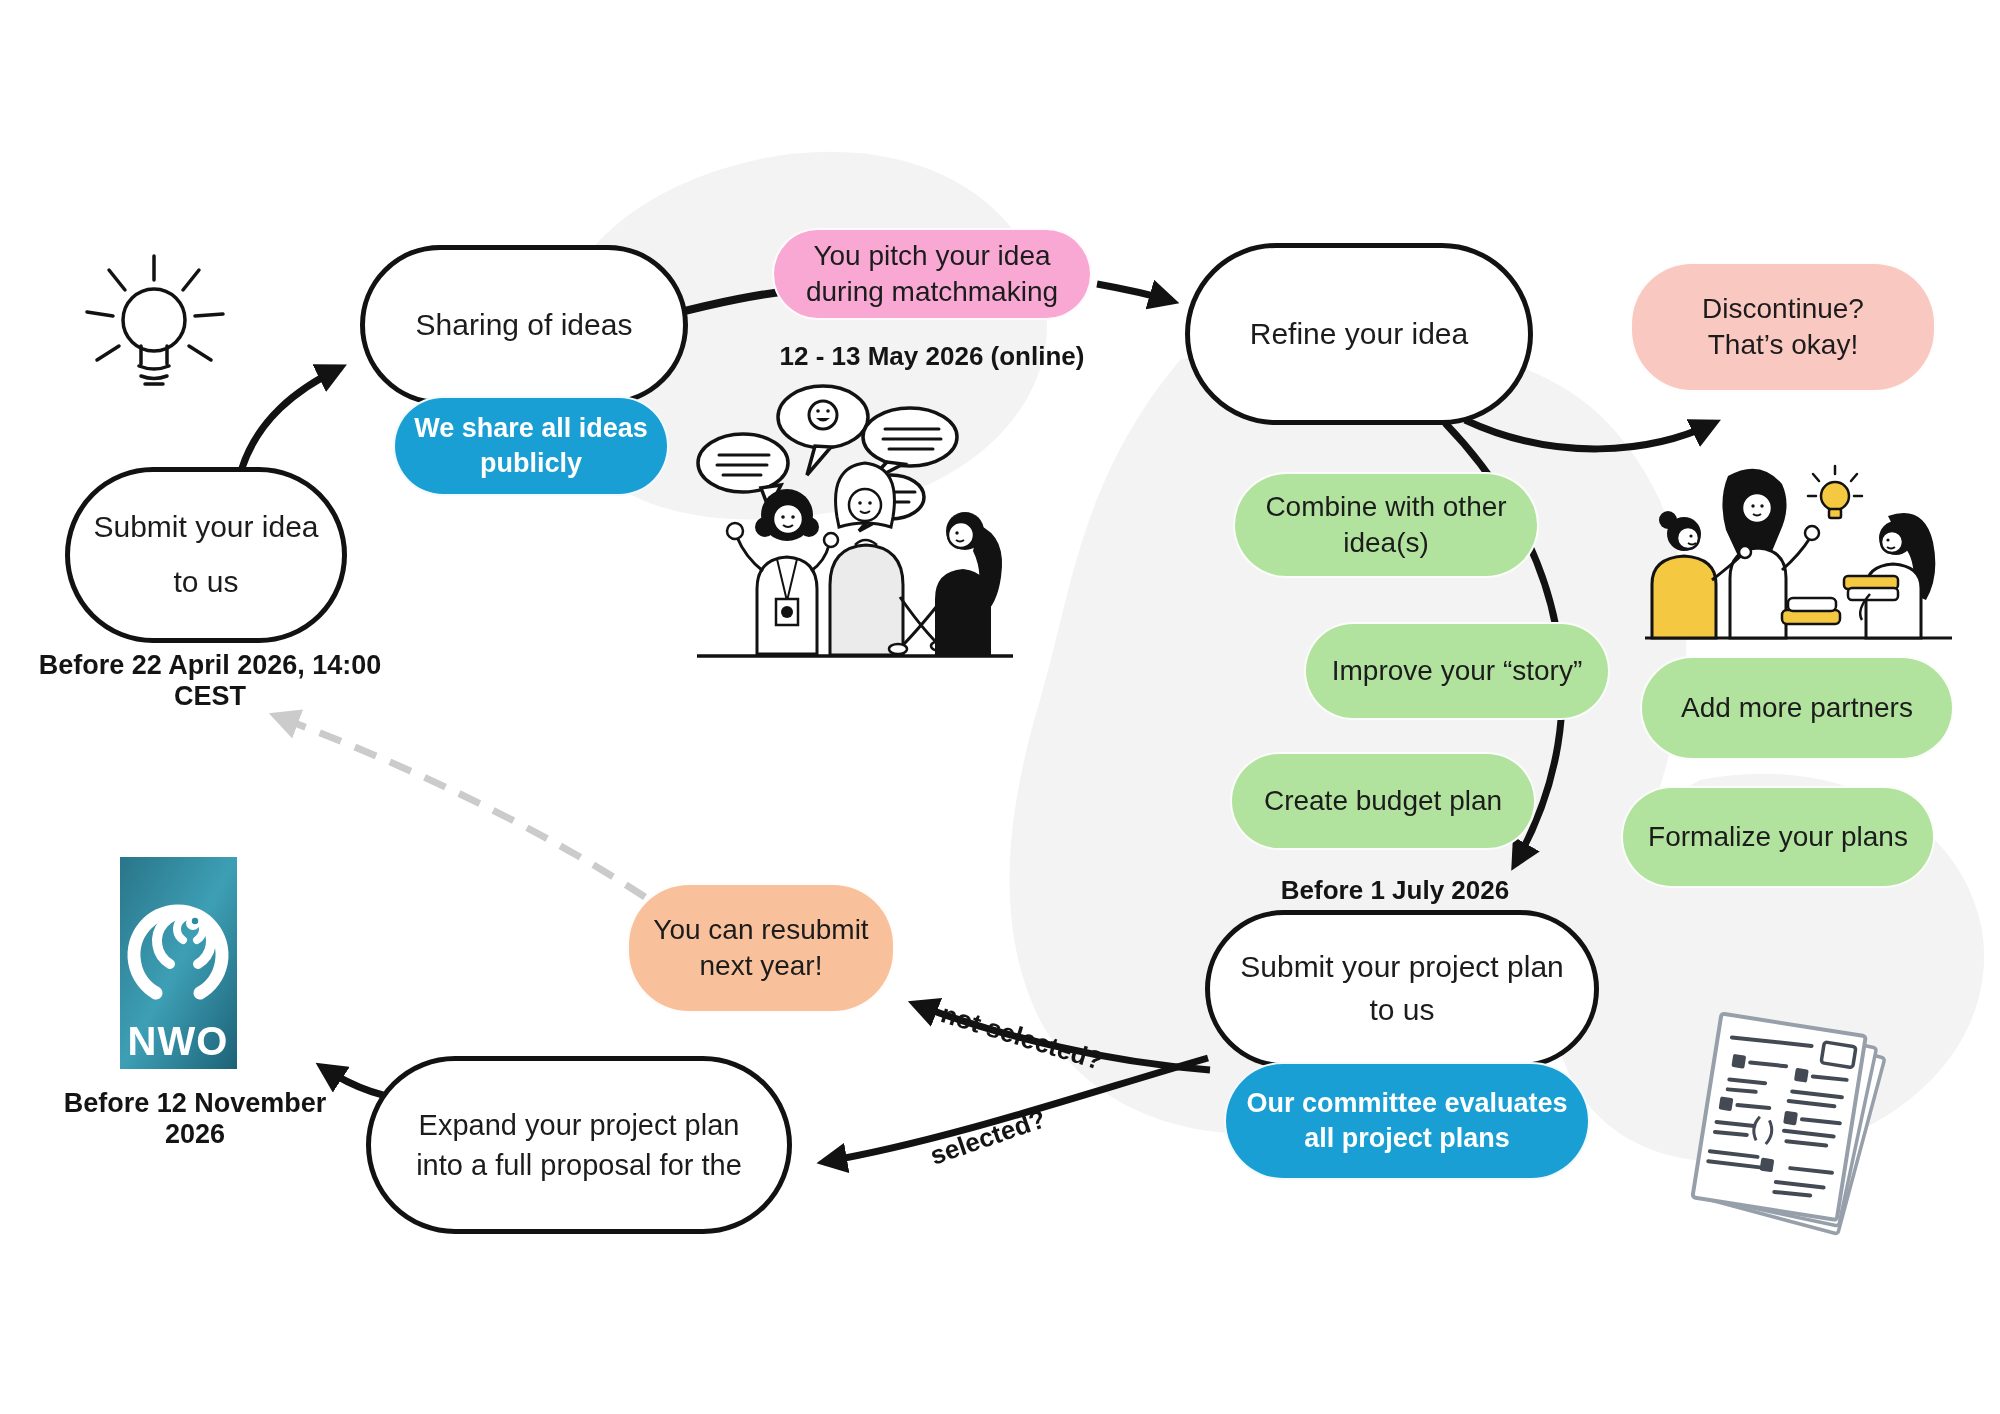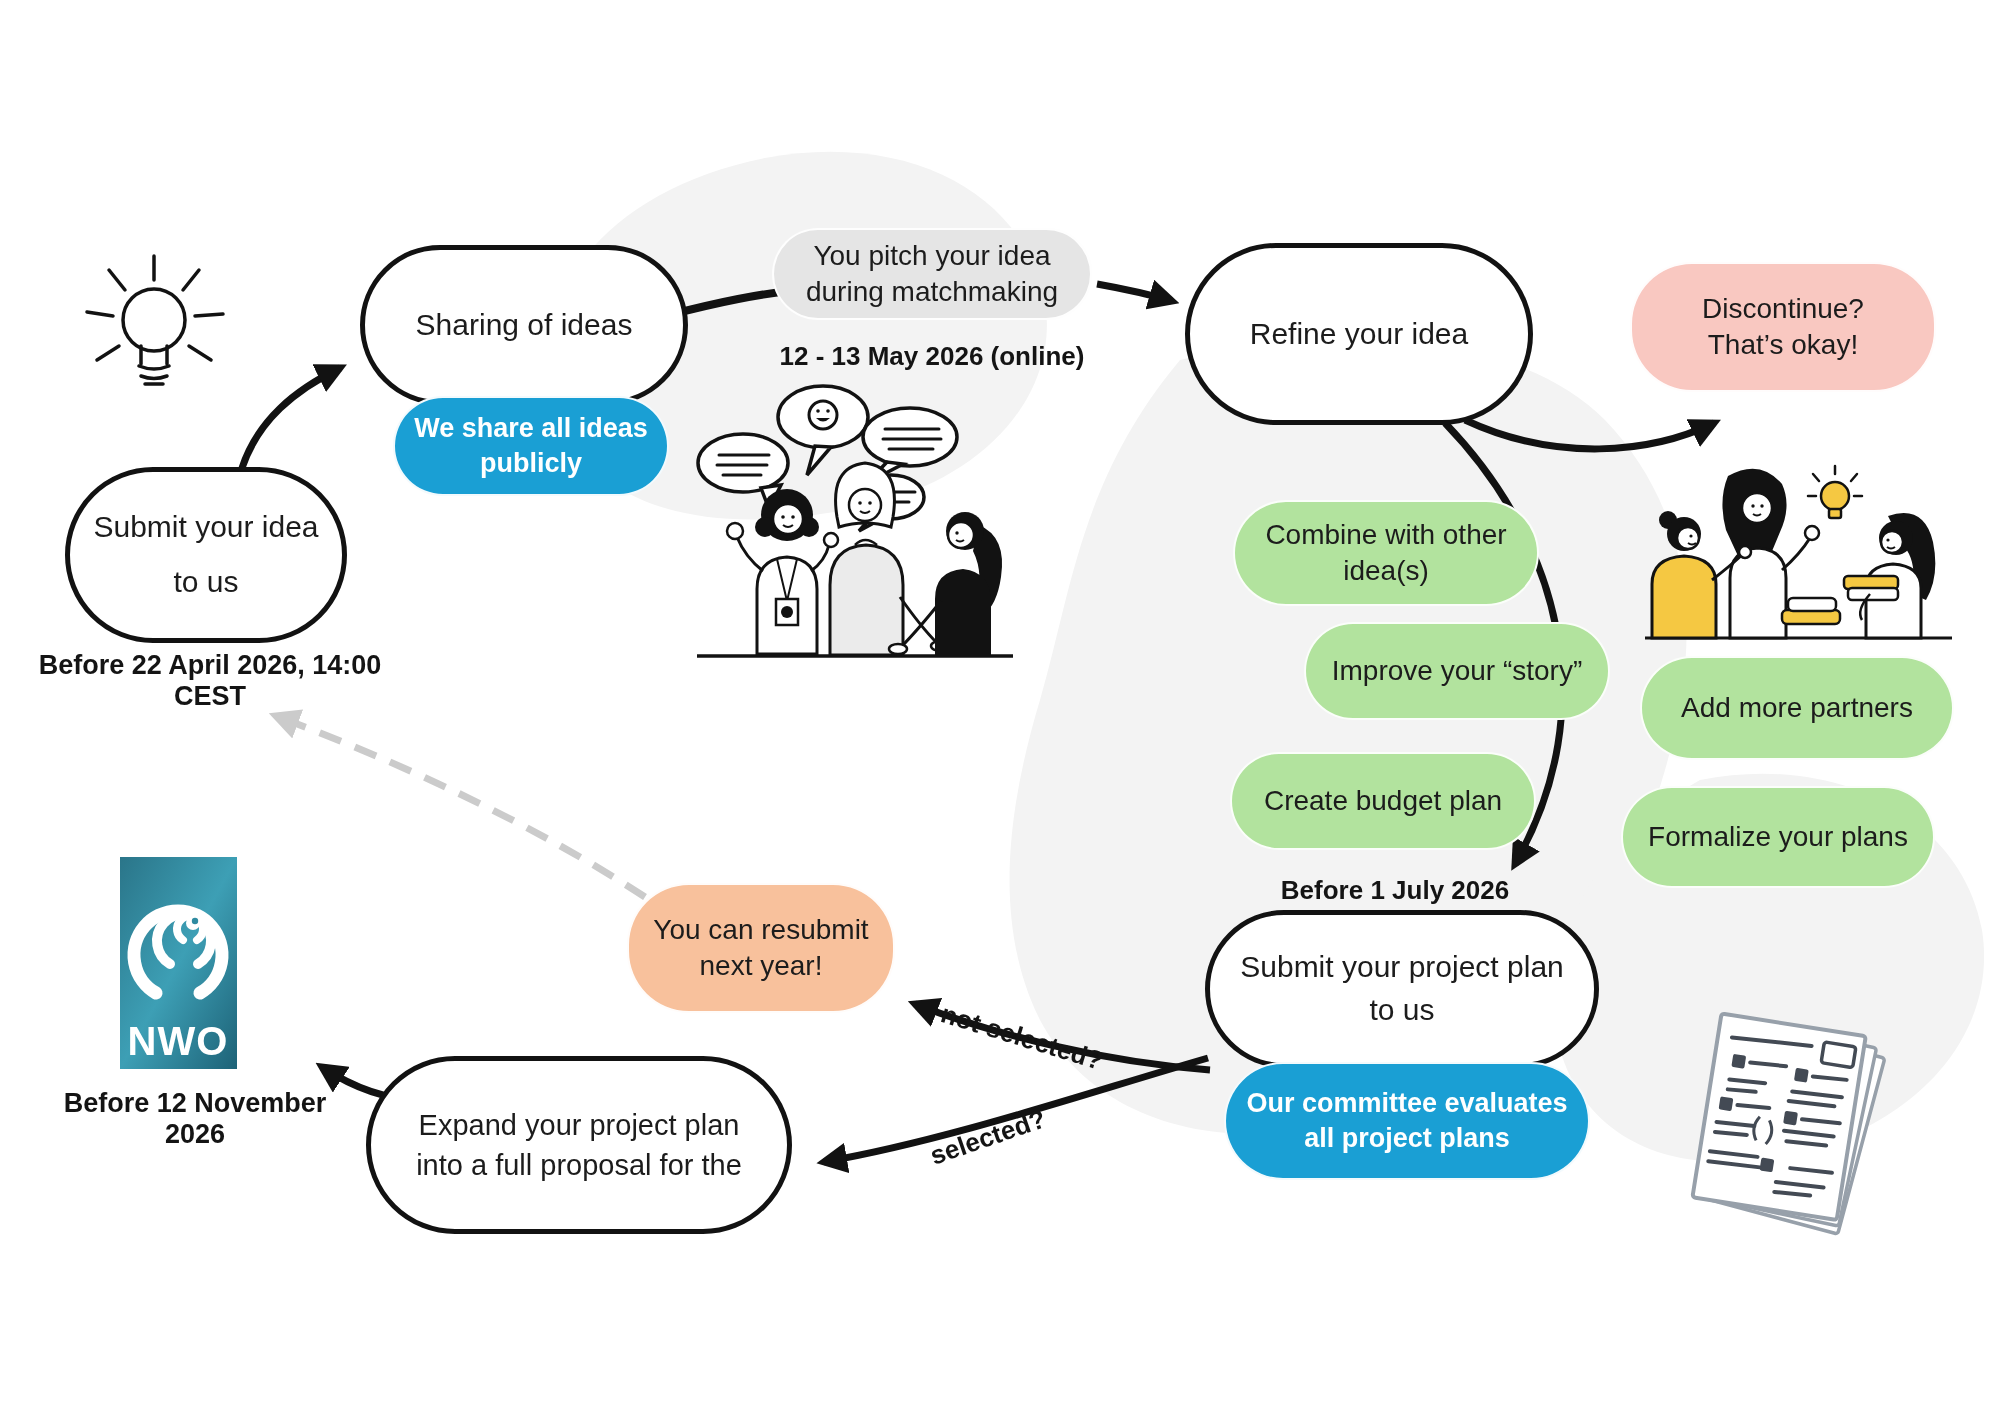--- a/index.html
+++ b/index.html
@@ -13,21 +13,21 @@
     position:absolute;background:#ffffff;border:5px solid #121212;
     display:flex;flex-direction:column;align-items:center;justify-content:center;
     text-align:center;font-size:30px;line-height:1.42;color:#1c1c1c;box-sizing:border-box;
   }
   .pill{
     position:absolute;display:flex;flex-direction:column;align-items:center;justify-content:center;
     text-align:center;font-size:28px;line-height:1.3;color:#1c1c1c;box-sizing:border-box;
     border:2px solid rgba(255,255,255,.95);
   }
   .pill.blue{background:#1a9fd4;color:#ffffff;font-weight:700;font-size:27px;}
-  .pill.green{background:#e5e5e5;}
+  .pill.green{background:#f9a8d4;}
   .pill.lgreen{background:#b2e39e;}
   .pill.pink{background:#f9c8c1;}
   .pill.orange{background:#f8c19c;}
   .datelabel{
     position:absolute;font-weight:700;font-size:27px;color:#141414;text-align:center;line-height:1.15;
   }
   .arrowlabel{
     position:absolute;font-weight:700;font-size:26px;color:#141414;white-space:nowrap;
   }
   .expand-text{font-size:29px;line-height:1.38;}
@@ -109,21 +109,21 @@
   <div class="pill green" style="left:772px;top:228px;width:320px;height:92px;border-radius:46px;">
     <span>You pitch your idea</span>
     <span>during matchmaking</span>
   </div>
 
   <div class="pill pink" style="left:1630px;top:262px;width:306px;height:130px;border-radius:62px;">
     <span>Discontinue?</span>
     <span>That’s okay!</span>
   </div>
 
-  <div class="pill lgreen" style="left:1233px;top:500px;width:306px;height:106px;border-radius:53px;">
+  <div class="pill lgreen" style="left:1233px;top:472px;width:306px;height:106px;border-radius:53px;">
     <span>Combine with other</span>
     <span>idea(s)</span>
   </div>
 
   <div class="pill lgreen" style="left:1304px;top:622px;width:306px;height:98px;border-radius:49px;">
     <span>Improve your “story”</span>
   </div>
 
   <div class="pill lgreen" style="left:1230px;top:752px;width:306px;height:98px;border-radius:49px;">
     <span>Create budget plan</span>

